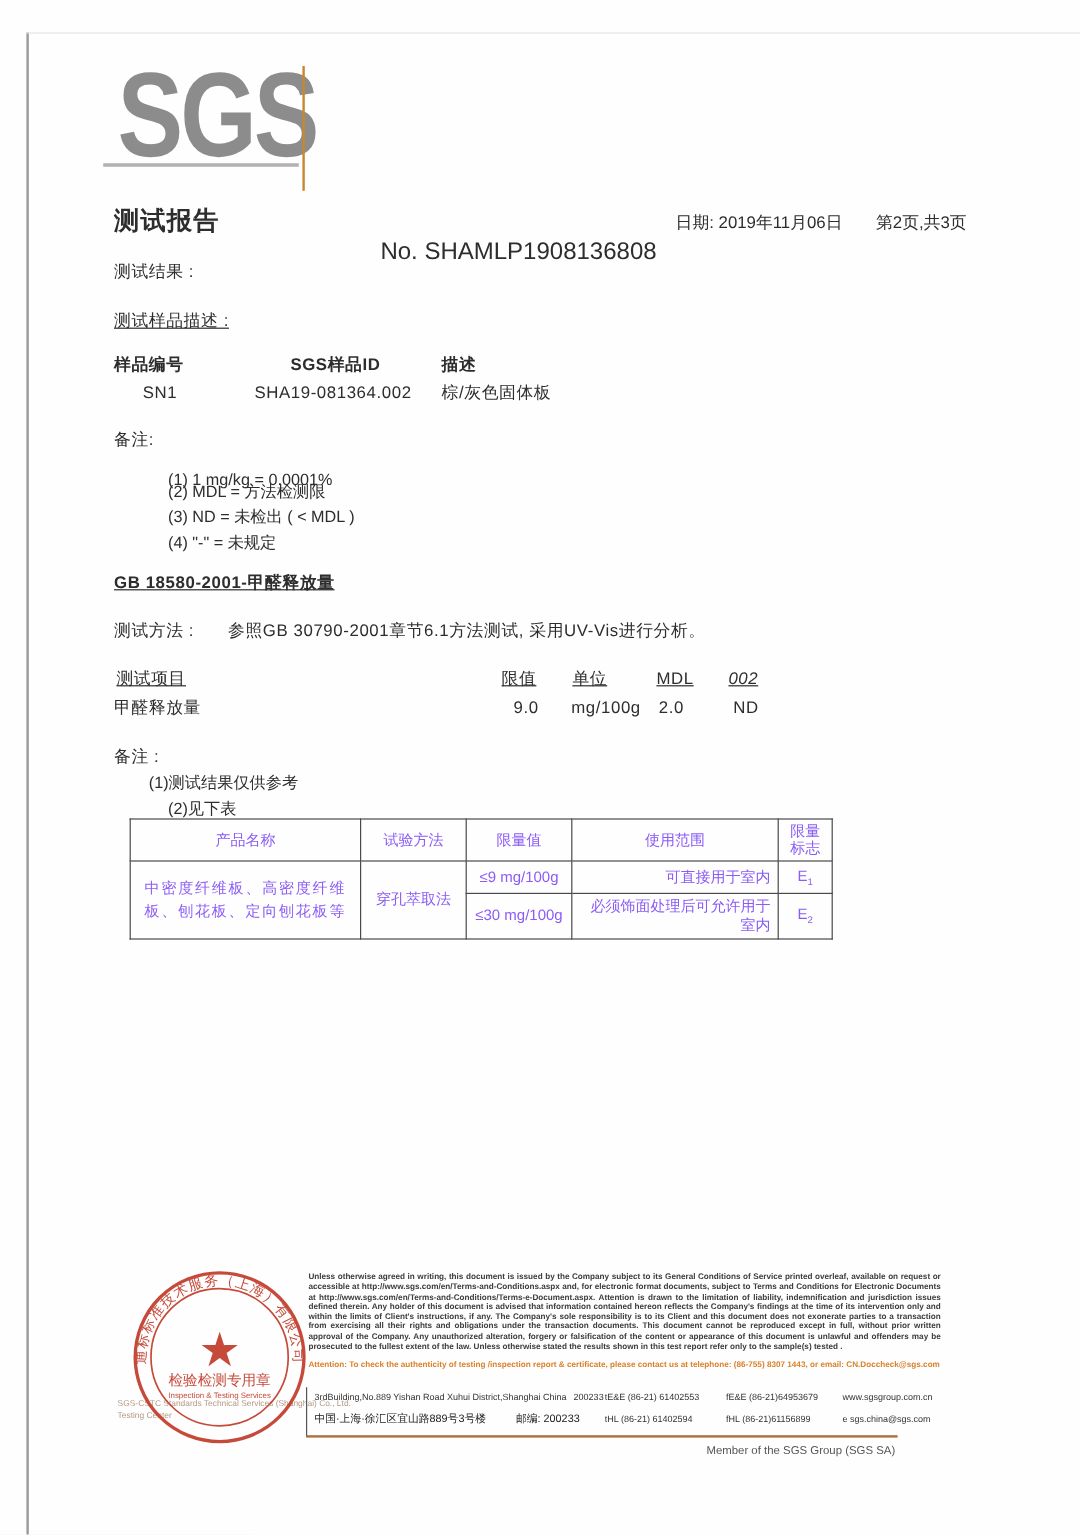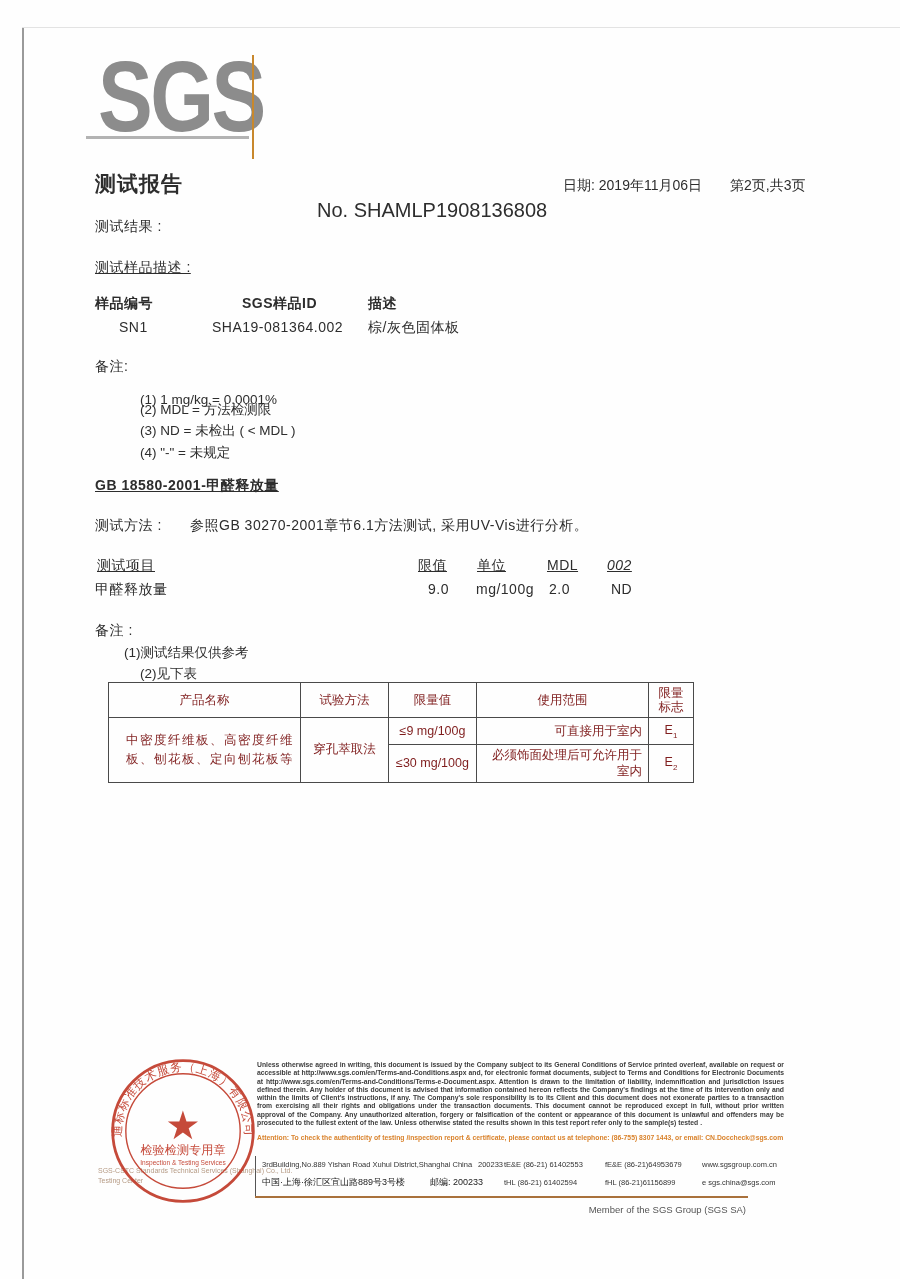--- a/index.html
+++ b/index.html
@@ -19,27 +19,27 @@
   .logo{position:absolute;left:98px;top:50px;font-size:100px;line-height:92px;font-weight:bold;
         color:#8c8c8c;letter-spacing:-3px;transform:scaleX(.82);transform-origin:left top;}
   .logo-underline{position:absolute;left:86px;top:136px;width:163px;height:3px;background:#b3b3b3;}
   .logo-vline{position:absolute;left:252px;top:55px;width:2px;height:104px;background:#c8882d;}
 
   .title{font-size:21px;font-weight:bold;letter-spacing:1px;}
   .note-line{font-size:13.5px;}
 
   
   table.limit{position:absolute;left:108px;top:682px;border-collapse:collapse;table-layout:fixed;
-      font-size:12.5px;color:#7f1d1d;}
+      font-size:12.5px;color:#8b5cf6;}
   table.limit th,table.limit td{border:1.5px solid #4a4a4a;padding:2px 6px;font-weight:normal;}
   table.limit th{height:30px;text-align:center;line-height:1.15;}
   table.limit td{height:22px;}
   td.cell-center{text-align:center;}
   td.cell-left{text-align:right;line-height:1.3;}
-  td.product{letter-spacing:1.5px;line-height:1.5;text-align:right;padding:2px 8px;}
+  td.product{letter-spacing:1.5px;line-height:1.5;text-align:center;padding:2px 8px;}
 
   
   .disclaimer{position:absolute;left:257px;top:1061px;width:527px;font-size:6.8px;line-height:8.3px;
       color:#3c3c3c;text-align:justify;white-space:normal;font-weight:bold;}
   .attention{position:absolute;left:257px;top:1134px;width:527px;font-size:6.8px;line-height:8.3px;
       color:#d9822b;font-weight:bold;white-space:normal;}
   .company-gray{position:absolute;left:98px;top:1166px;font-size:7px;line-height:10px;color:#b59a84;}
   .stamp{position:absolute;left:104px;top:1056px;width:158px;height:150px;opacity:.92;}
   .addr-divider{position:absolute;left:255px;top:1156px;width:1px;height:41px;background:#555;}
   .addr{font-size:7.5px;color:#333;}
@@ -77,21 +77,21 @@
   <div class="abs cn" style="left:368px;top:319px;">棕/灰色固体板</div>
 
   <div class="abs cn" style="left:95px;top:358px;">备注:</div>
   <div class="abs note-line" style="left:140px;top:392px;">(1) 1 mg/kg = 0.0001%</div>
   <div class="abs note-line" style="left:140px;top:401px;">(2) MDL = 方法检测限</div>
   <div class="abs note-line" style="left:140px;top:422px;">(3) ND = 未检出 ( &lt; MDL )</div>
   <div class="abs note-line" style="left:140px;top:444px;">(4) "-" = 未规定</div>
 
   <div class="abs cn b u" style="left:95px;top:477px;">GB 18580-2001-甲醛释放量</div>
   <div class="abs cn" style="left:95px;top:517px;">测试方法 :</div>
-  <div class="abs cn" style="left:190px;top:517px;">参照GB 30270-2001章节6.1方法测试, 采用UV-Vis进行分析。</div>
+  <div class="abs cn" style="left:190px;top:517px;">参照GB 30790-2001章节6.1方法测试, 采用UV-Vis进行分析。</div>
 
   <div class="abs cn u" style="left:97px;top:557px;">测试项目</div>
   <div class="abs cn u" style="left:418px;top:557px;">限值</div>
   <div class="abs cn u" style="left:477px;top:557px;">单位</div>
   <div class="abs cn u" style="left:547px;top:557px;">MDL</div>
   <div class="abs cn u i" style="left:607px;top:557px;">002</div>
   <div class="abs cn" style="left:95px;top:581px;">甲醛释放量</div>
   <div class="abs cn" style="left:428px;top:581px;">9.0</div>
   <div class="abs cn" style="left:476px;top:581px;">mg/100g</div>
   <div class="abs cn" style="left:549px;top:581px;">2.0</div>

